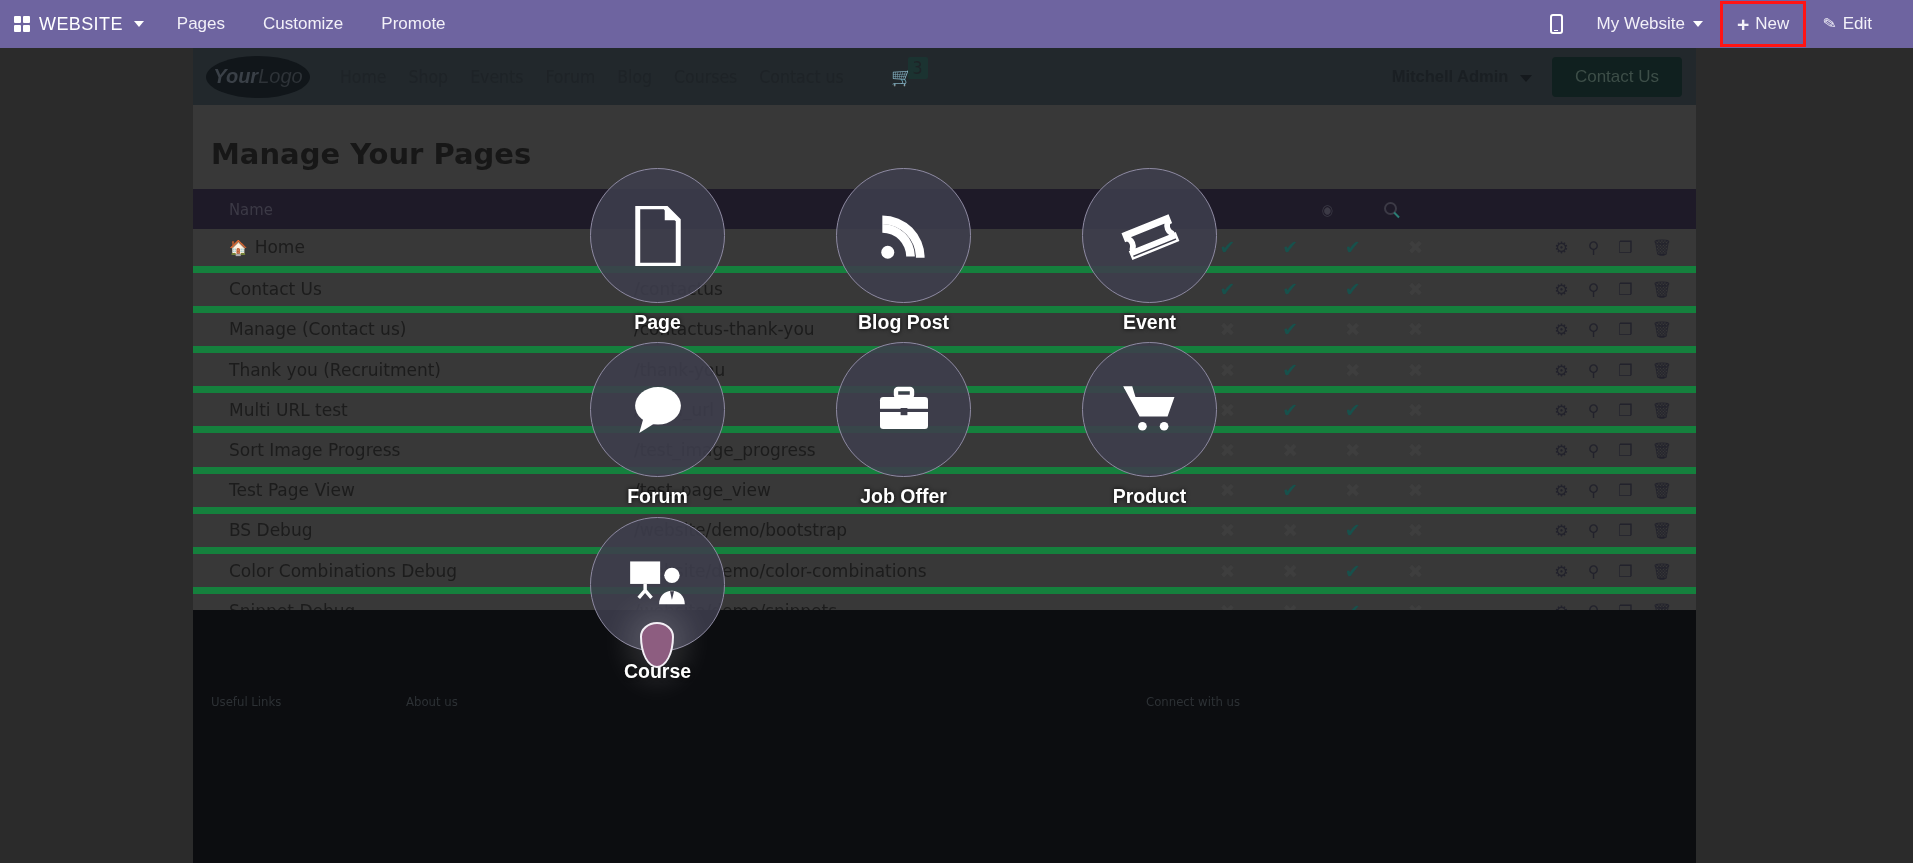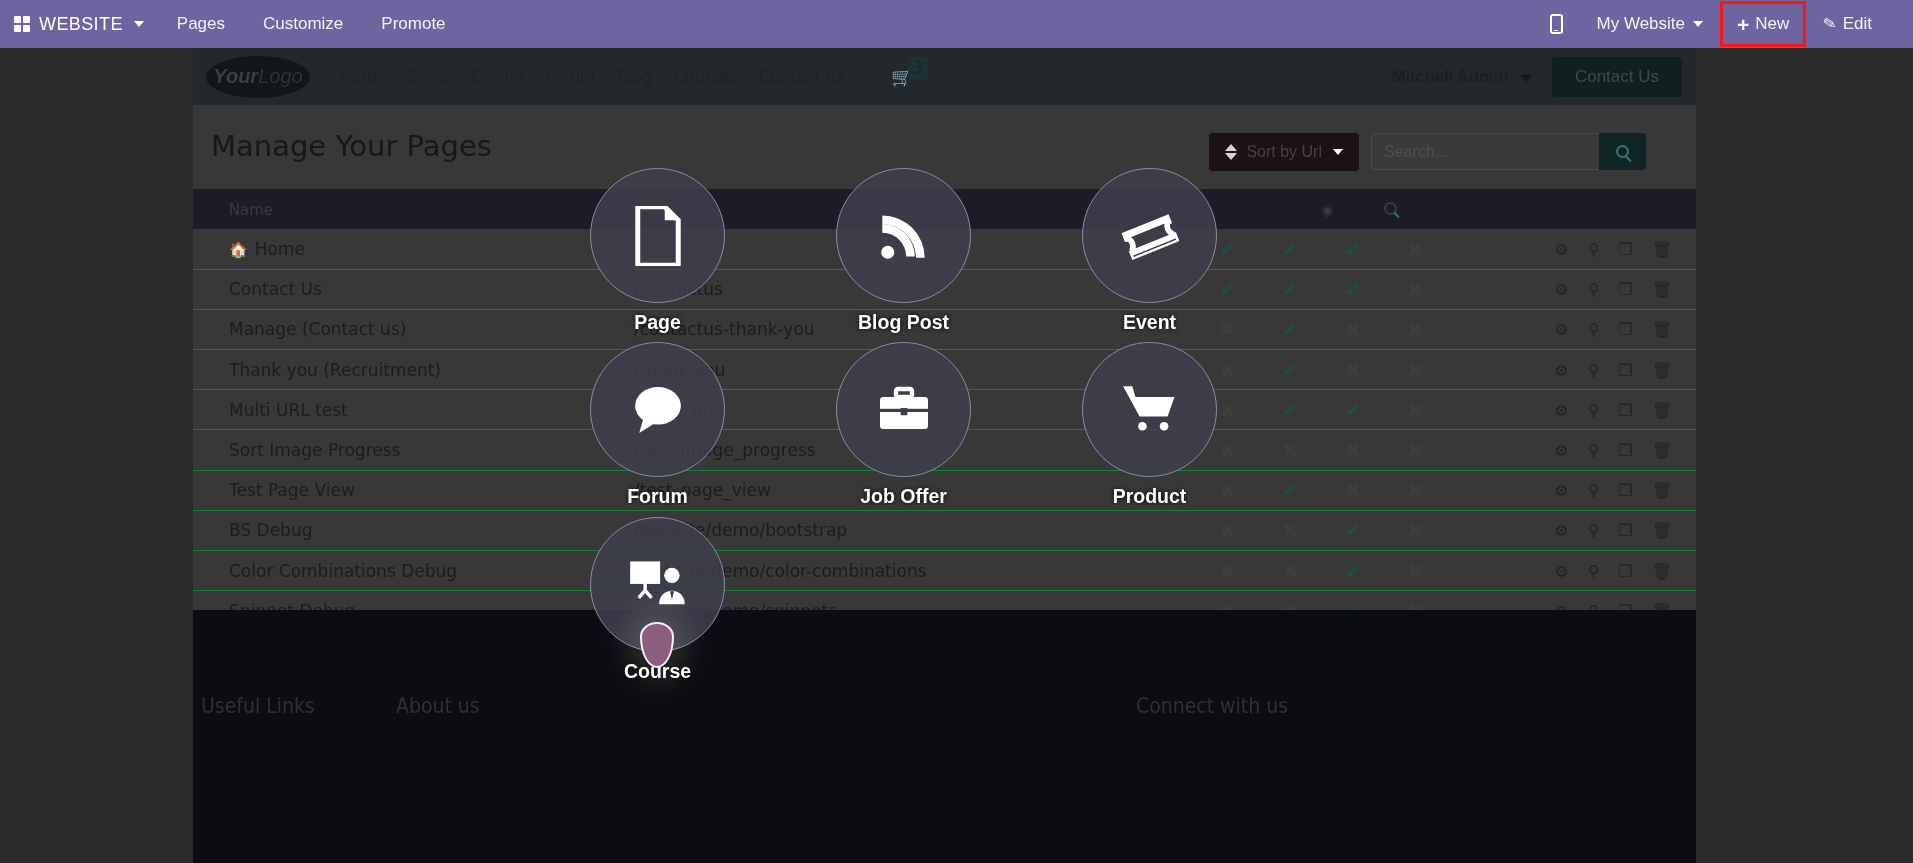--- a/index.html
+++ b/index.html
@@ -111,21 +111,21 @@
     background: #10201f; color: #3d4e48; padding: 10px 23px;
     border-radius: 4px; font-size: 17px;
   }
 
   
   .page-body { position: relative; padding: 0; height: 505px; background: #383838; }
   .page-head {
     display: flex; align-items: flex-start; padding: 22px 50px 0 18px;
   }
   .page-title {
-    font-size: 29px; color: #171717; font-weight: 400; margin-top: 2px;
+    font-size: 29px; color: #171717; font-weight: 700; margin-top: 10px;
     font-family: "DejaVu Sans","Liberation Sans",sans-serif;
   }
   .head-tools { margin-left: auto; display: flex; align-items: flex-start; gap: 12px; padding-top: 6px;}
   .sort-btn {
     background: #1c1216; color: #4c4043; font-size: 16px;
     padding: 10px 16px; border-radius: 4px; display: flex; align-items: center; gap: 9px;
   }
   .sort-glyph { display:flex; flex-direction:column; gap:2px; align-items:center;}
   .sort-glyph i {
     width:0;height:0;border-left:6px solid transparent;border-right:6px solid transparent;
@@ -153,43 +153,43 @@
     background:#2b7c74; transform:rotate(45deg);
   }
 
   
   .tbl { width: 100%; margin-top: 18px; border-collapse: collapse; }
   .tbl thead tr { background: #1e1a28; height: 40px; }
   .tbl thead th {
     color: #3c3a46; font-size: 16.5px; text-align: left; font-weight: 400;
     font-family: "DejaVu Sans Condensed","Liberation Sans",sans-serif;
   }
-  .tbl tbody tr { height: 40.2px; border-bottom: 1px solid #15803d; }
+  .tbl tbody tr { height: 40.2px; border-bottom: 7px solid #15803d; }
   .tbl tbody td {
     color: #1c1c1c; font-size: 17px;
     font-family: "DejaVu Sans","Liberation Sans",sans-serif;
   }
   .col-name { padding-left: 36px; width: 345px; }
   .col-url  { color: #1f2b2b; width: 440px; }
   .col-flag { width: 49px; text-align: center; }
   .col-actions { text-align: right; padding-right: 24px; width: 195px; }
   .home-glyph { margin-right: 7px; font-size: 15px; }
   .chk { color: #17514c; font-size: 19px; font-weight: bold; }
   .crs { color: #3e3e3e; font-size: 19px; font-weight: bold; }
   .act { display: inline-block; margin-left: 19px; color: #22222c; font-size: 16px; }
   .hdr-icon { color: #3c3a46; font-size: 15px; }
 
   
   .site-footer {
     position: absolute; bottom: 0; left: 0; width: 1503px; height: 253px;
     background: #0c0d10;
   }
   .footer-cols {
-    display: flex; padding: 84px 0 0 8px; gap: 0; color: #2d3135;
-    font-size: 21px; font-family: "DejaVu Sans Condensed","Liberation Sans",sans-serif;
+    display: flex; padding: 84px 0 0 18px; gap: 0; color: #2d3135;
+    font-size: 13px; font-family: "DejaVu Sans Condensed","Liberation Sans",sans-serif;
   }
   .footer-cols .fc { width: 195px; }
   .footer-cols .fc.wide { margin-left: 545px; }
 
   
   .overlay {
     position: absolute; top: 48px; left: 0; width: 1913px; height: 815px;
     z-index: 40; pointer-events: none;
   }
   .bubble {
@@ -281,36 +281,20 @@
           <span class="admin-name">Mitchell Admin</span>
           <span class="caret-dark"></span>
         </span>
         <span class="contact-btn">Contact Us</span>
       </div>
     </div>
 
     <div class="page-body">
       <div class="page-head">
         <div class="page-title">Manage Your Pages</div>
-        <div class="head-tools">
-          <div class="sort-btn">
-            <span class="sort-glyph">
-                <i class="up"></i>
-                <i class="dn"></i>
-              </span>
-            <span>Sort by Url</span>
-            <span class="caret-down"></span>
-          </div>
-          <div class="searchbox">
-            <input class="search-input" type="text" placeholder="Search..." style="">
-            <div class="search-btn">
-              <span class="mag"></span>
-            </div>
-          </div>
-        </div>
       </div>
 
       <table class="tbl">
         <thead>
           <tr>
             <th class="col-name">Name</th>
             <th class="col-url"></th>
             <th class="col-flag"></th>
             <th class="col-flag"></th>
             <th class="col-flag"><span class="hdr-icon">◉</span></th>

